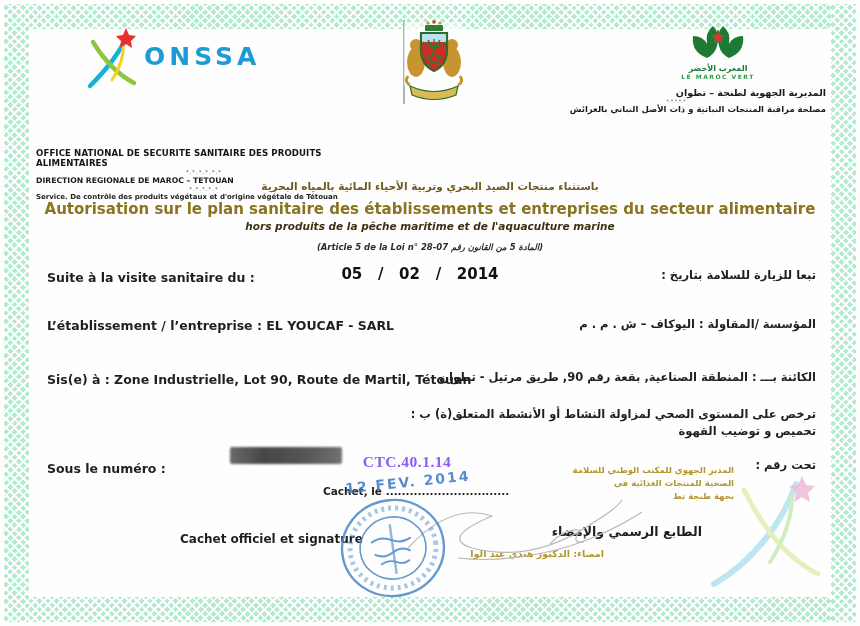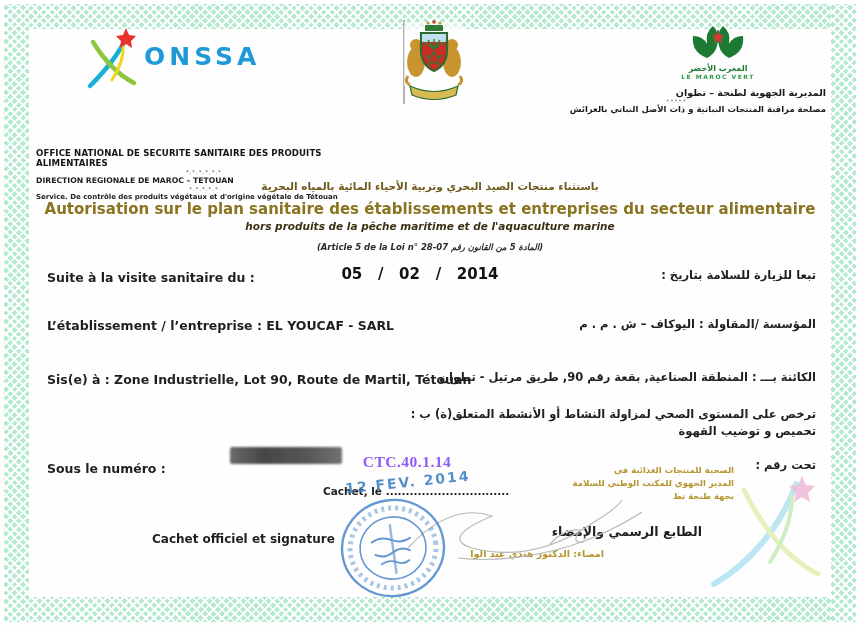--- a/index.html
+++ b/index.html
@@ -45,21 +45,21 @@
   .two-l-ar{line-height:17px;}
   .visit-date{left:330px;top:265px;width:180px;text-align:center;font-size:15px;font-weight:bold;color:#111;white-space:pre;}
   .ctc{left:340px;top:453px;width:134px;text-align:center;font-family:"Liberation Serif","DejaVu Serif",serif;
        font-size:15.5px;font-weight:bold;color:#8b5cf6;letter-spacing:.5px;}
   
   .tanger{left:323px;top:485px;font-size:10.5px;font-weight:bold;color:#222;white-space:pre;}
   .date-stamp{left:345px;top:474px;font-size:14px;font-weight:bold;color:#3f7fc4;letter-spacing:2px;
               transform:rotate(-6deg);opacity:.88;}
   .director{right:126px;top:464px;width:180px;font-size:8.5px;font-weight:bold;color:#b5952f;
             direction:rtl;text-align:right;line-height:13px;}
-  .cachet-fr{left:152px;top:532px;font-size:12px;font-weight:bold;color:#1f1f1f;}
+  .cachet-fr{left:180px;top:532px;font-size:12px;font-weight:bold;color:#1f1f1f;}
   .cachet-ar{right:158px;top:524px;font-size:12.5px;font-weight:bold;color:#1f1f1f;direction:rtl;}
   .signer{right:256px;top:548px;font-size:9.5px;font-weight:bold;color:#b5952f;direction:rtl;}
   .redaction{left:230px;top:447px;width:112px;height:17px;border-radius:2px;opacity:.82;
              background:linear-gradient(90deg,#4a4a4a,#1f1f1f 30%,#333 70%,#555);filter:blur(1px);}
   .stamp{left:334px;top:496px;transform:rotate(-8deg);z-index:5;}
   .sig{left:400px;top:486px;}
   .wm{left:700px;top:466px;opacity:.65;}
 </style>
 </head>
 <body>
@@ -146,22 +146,22 @@
   <div class="abs r-fr" style="top:461px;">Sous le numéro :</div>
   <div class="abs ctc">CTC.40.1.14</div>
   <div class="abs r-ar" style="top:458px;">تحت رقم :</div>
 
   <div class="abs redaction"></div>
 
   <div class="abs tanger">Cachet, le ...............................</div>
   <div class="abs date-stamp">12  FEV. 2014</div>
 
   <div class="abs director">
+    <div>المدير الجهوي للمكتب الوطني للسلامة</div>
     <div>الصحية للمنتجات الغذائية في</div>
-    <div>المدير الجهوي للمكتب الوطني للسلامة</div>
     <div>بجهة طنجة تط</div>
   </div>
 
   <div class="abs cachet-fr">Cachet officiel et signature</div>
   <div class="abs cachet-ar">الطابع الرسمي والإمضاء</div>
   <div class="abs signer">امضاء: الدكتور هندي عبد الوا</div>
 
   <svg class="abs stamp" width="118" height="104" viewBox="0 0 118 104">
     <g stroke="#4a86c8" fill="none" opacity=".85">
       <ellipse cx="59" cy="52" rx="51" ry="48" stroke-width="2.4"></ellipse>

